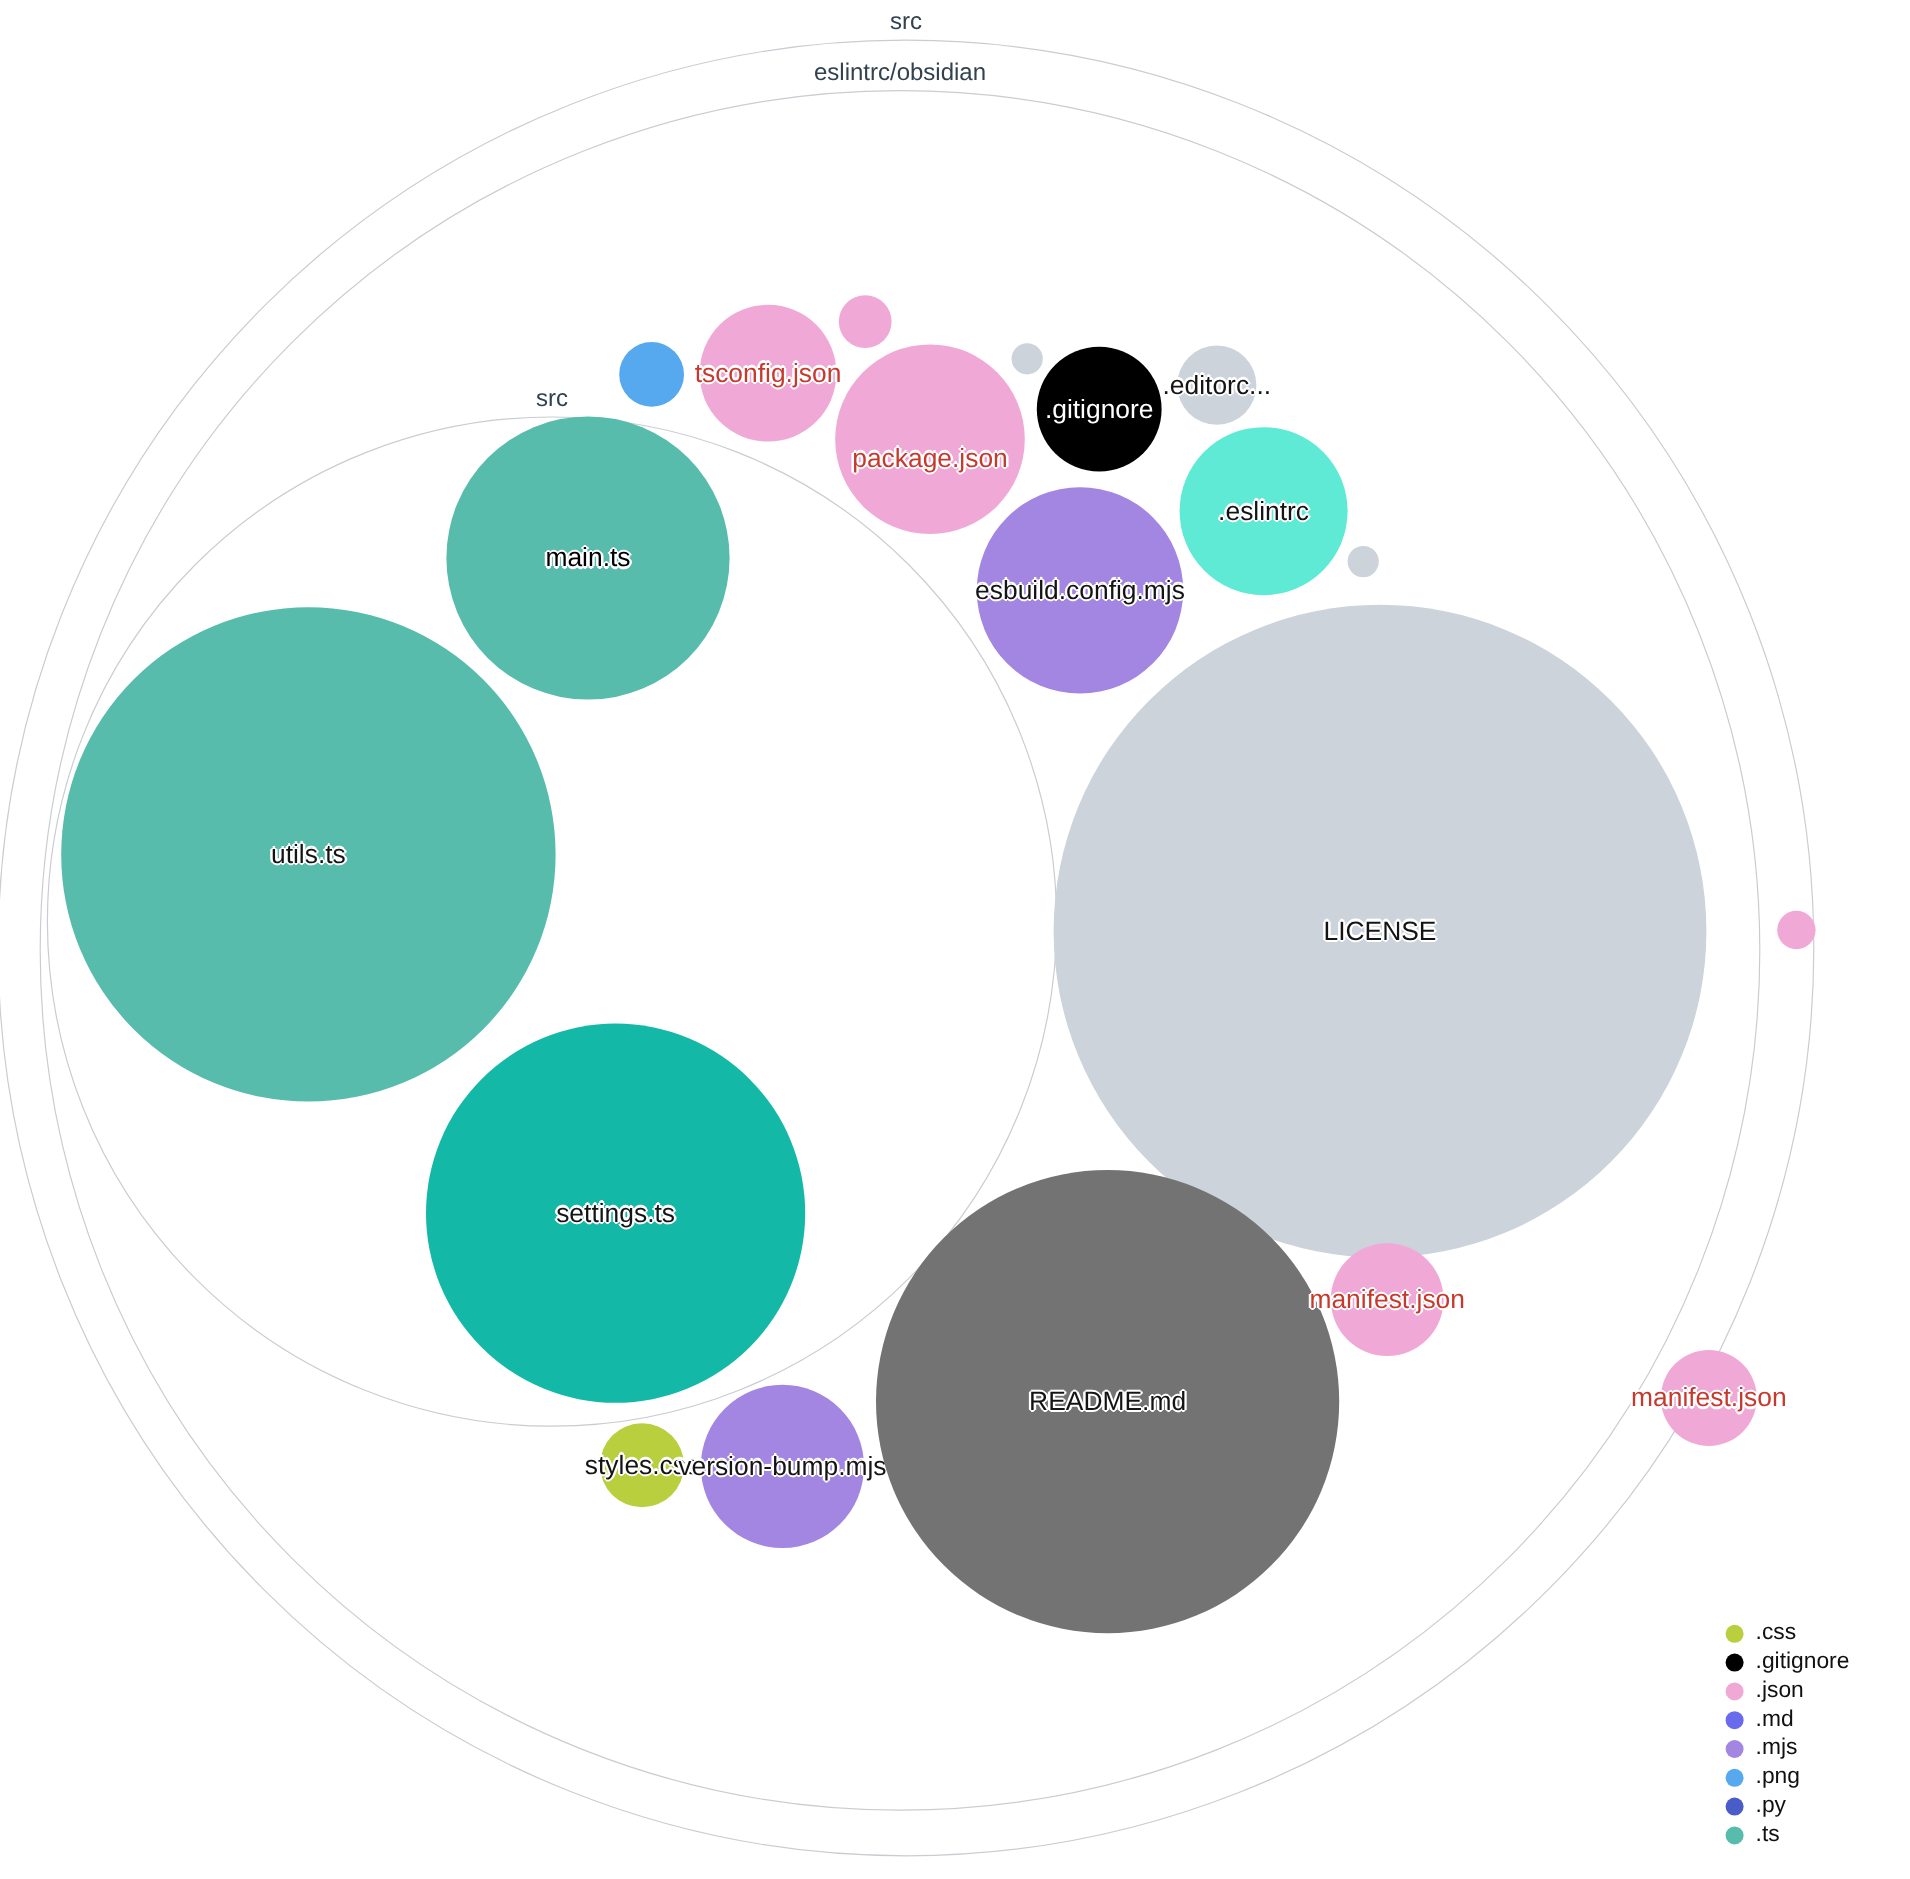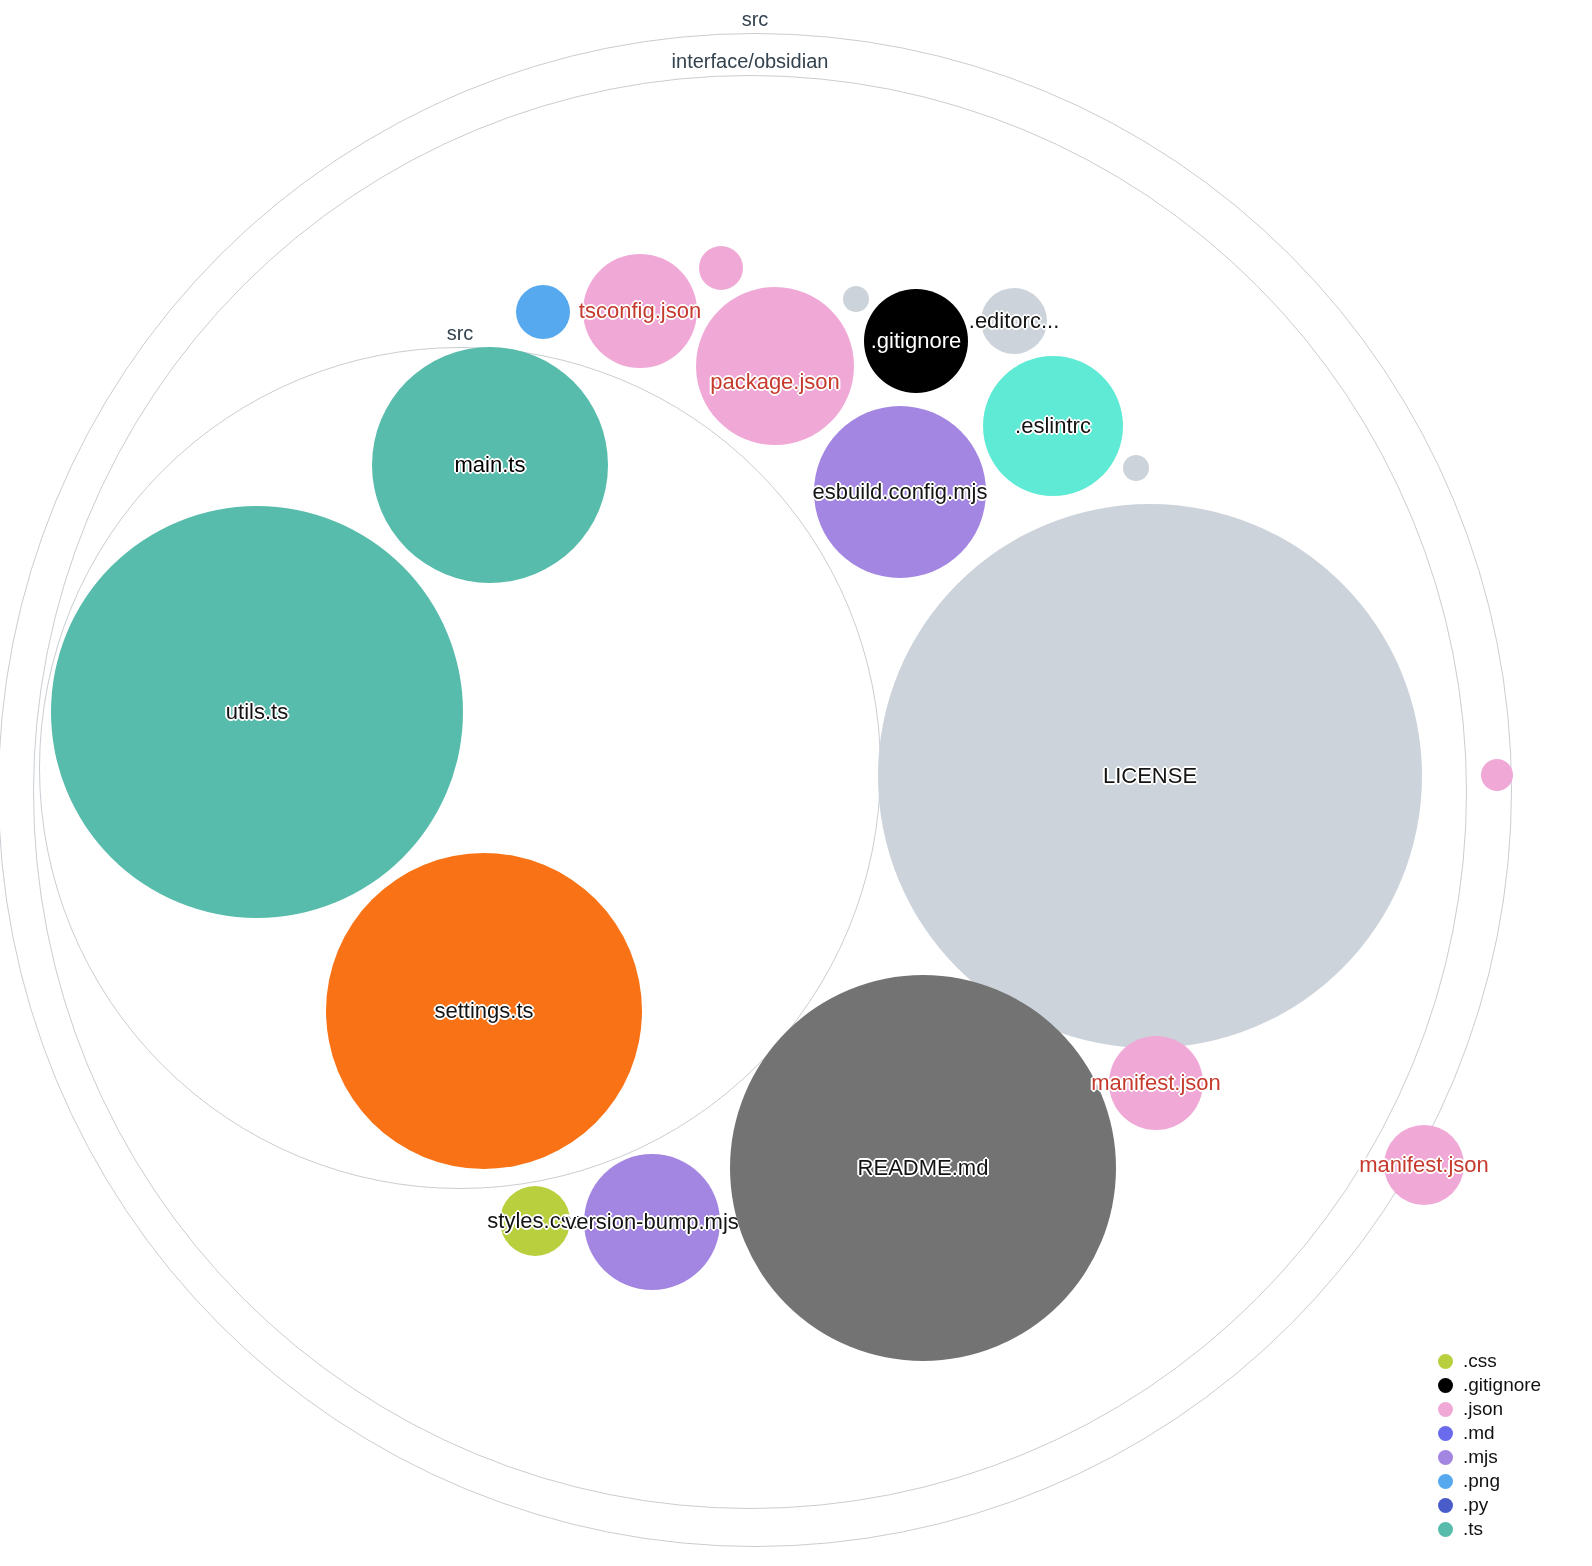--- a/index.html
+++ b/index.html
@@ -103,30 +103,30 @@
         <span class="legend-label">.py</span>
       </div>
       <div class="legend-row">
         <span class="legend-dot" style="background: rgb(87, 188, 171);"></span>
         <span class="legend-label">.ts</span>
       </div>
     </div>
 <div class="dir-circle" style="left: -2px; top: 33px; width: 1514px; height: 1514px;"></div>
     <div class="dir-label" style="left: 755px; top: 19px; color: rgb(51, 66, 79);">src</div>
     <div class="dir-circle" style="left: 33px; top: 75px; width: 1434px; height: 1434px;"></div>
-    <div class="dir-label" style="left: 750px; top: 61px; color: rgb(51, 66, 79);">interface/obsidian</div>
+    <div class="dir-label" style="left: 750px; top: 61px; color: rgb(51, 66, 79);">eslintrc/obsidian</div>
     <div class="dir-circle" style="left: 39px; top: 347px; width: 842px; height: 842px;"></div>
     <div class="dir-label" style="left: 460px; top: 333px; color: rgb(51, 66, 79);">src</div>
     <div class="file-circle" style="left: 372px; top: 347px; width: 236px; height: 236px; background: rgb(87, 188, 171);">
       <span class="file-label" style="color: #000000;">main.ts</span>
     </div>
     <div class="file-circle" style="left: 51px; top: 506px; width: 412px; height: 412px; background: rgb(87, 188, 171);">
       <span class="file-label" style="color: rgb(20, 20, 20);">utils.ts</span>
     </div>
-    <div class="file-circle" style="left: 326px; top: 853px; width: 316px; height: 316px; background: #f97316; text-align: center;">
+    <div class="file-circle" style="left: 355px; top: 853px; width: 316px; height: 316px; background: #14b8a6; text-align: center;">
       <span class="file-label" style="color: rgb(20, 20, 20);">settings.ts</span>
     </div>
     <div class="file-circle" style="left: 500px; top: 1186px; width: 70px; height: 70px; background: rgb(185, 207, 62);">
       <span class="file-label" style="color: rgb(20, 20, 20);">styles.css</span>
     </div>
     <div class="file-circle" style="left: 584px; top: 1154px; width: 136px; height: 136px; background: rgb(163, 133, 226);">
       <span class="file-label" style="color: rgb(20, 20, 20);">version-bump.mjs</span>
     </div>
     <div class="file-circle" style="left: 516px; top: 285px; width: 54px; height: 54px; background: rgb(86, 169, 238);"></div>
     <div class="file-circle" style="left: 583px; top: 254px; width: 114px; height: 114px; background: rgb(240, 169, 214);">

